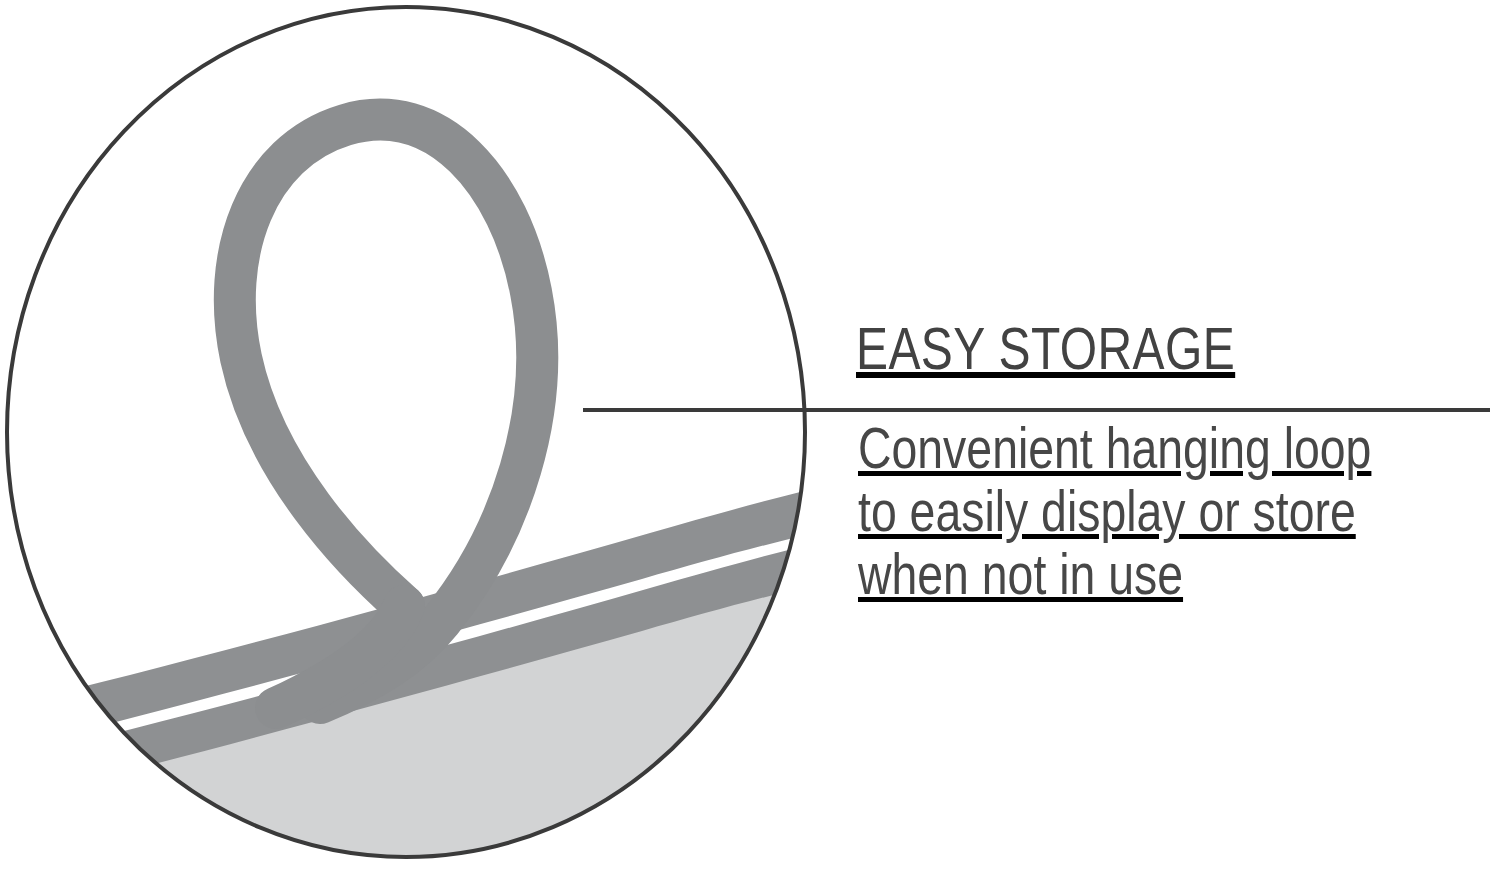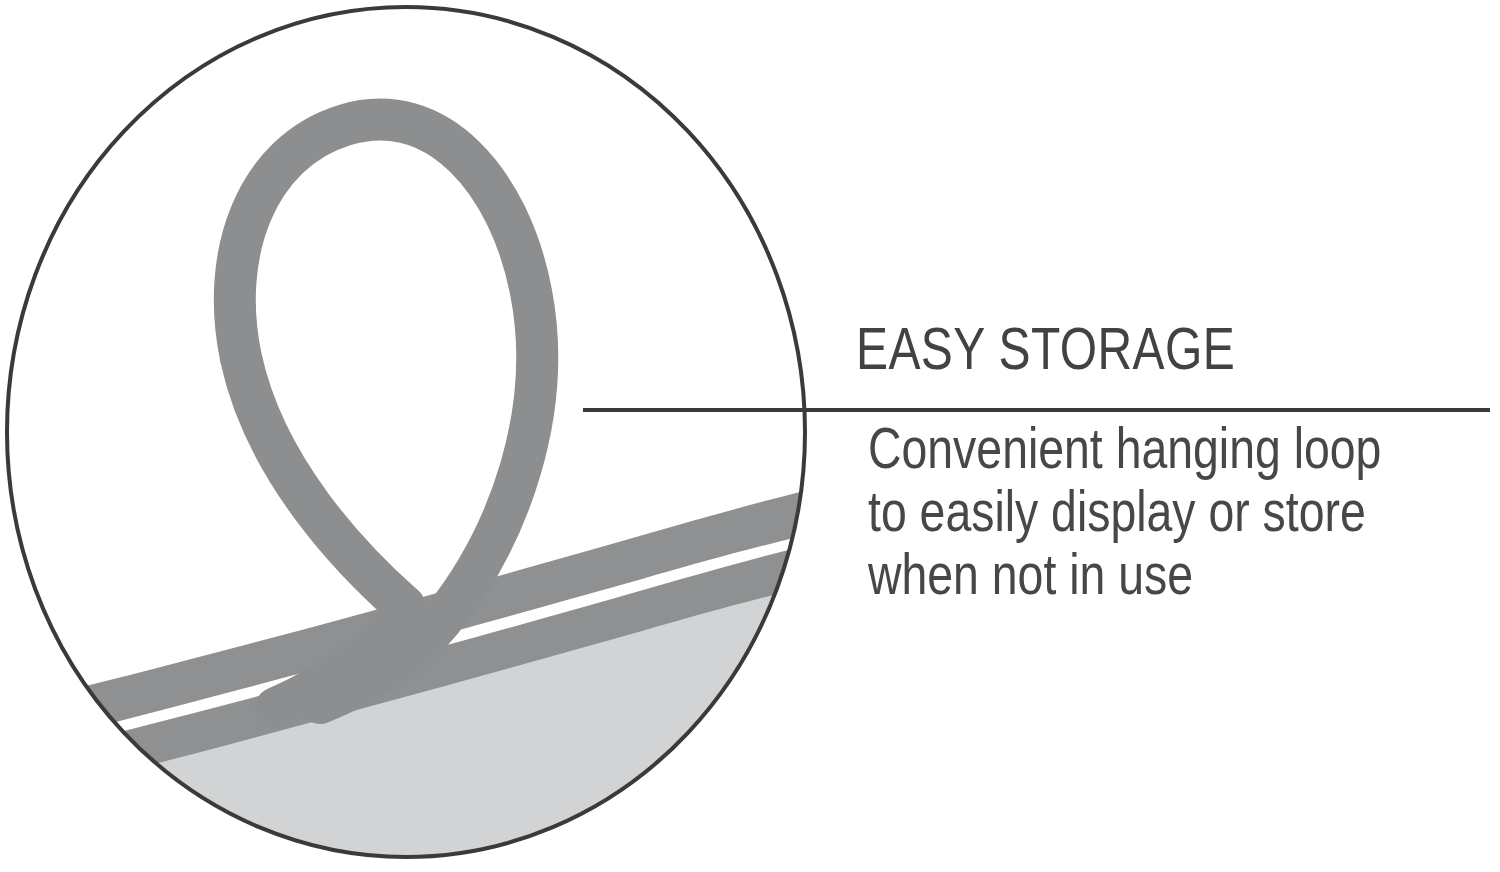--- a/index.html
+++ b/index.html
@@ -27,38 +27,39 @@
     width: 1500px;
     height: 872px;
     display: block;
   }
 
   .text-panel {
     position: absolute;
     left: 856px;
     top: 318px;
     width: 640px;
+    text-decoration: underline;
   }
 
   .callout-heading {
     font-family: "Liberation Sans", "DejaVu Sans", sans-serif;
     font-size: 60px;
     line-height: 62px;
     font-weight: 400;
     letter-spacing: 0.5px;
     color: #424242;
     transform: scaleX(0.80);
     transform-origin: left center;
     white-space: nowrap;
     margin: 0;
     padding: 0;
   }
 
   .callout-body {
-    margin: 12px;
+    margin: 2px;
     padding: 0;
     margin-top: 36px;
   }
 
   .callout-body-line {
     display: block;
     font-family: "Liberation Sans", "DejaVu Sans", sans-serif;
     font-size: 58px;
     line-height: 63px;
     font-weight: 400;

